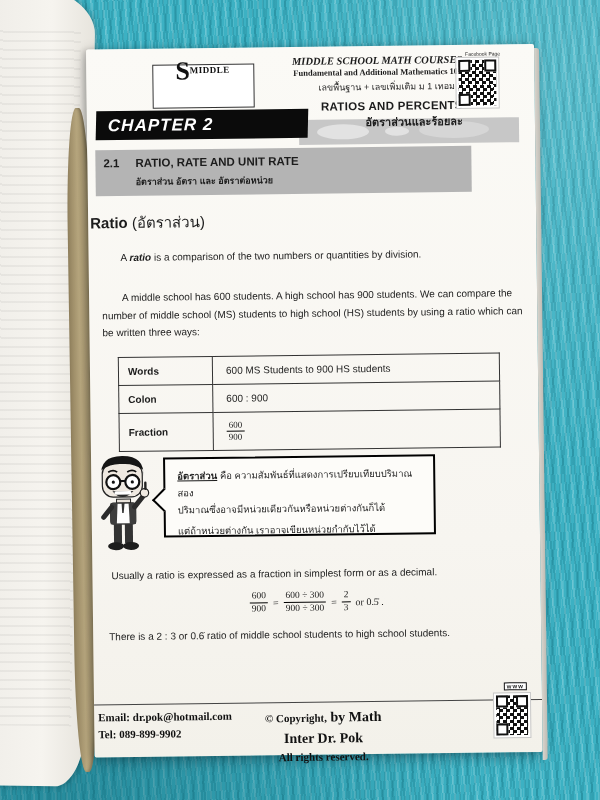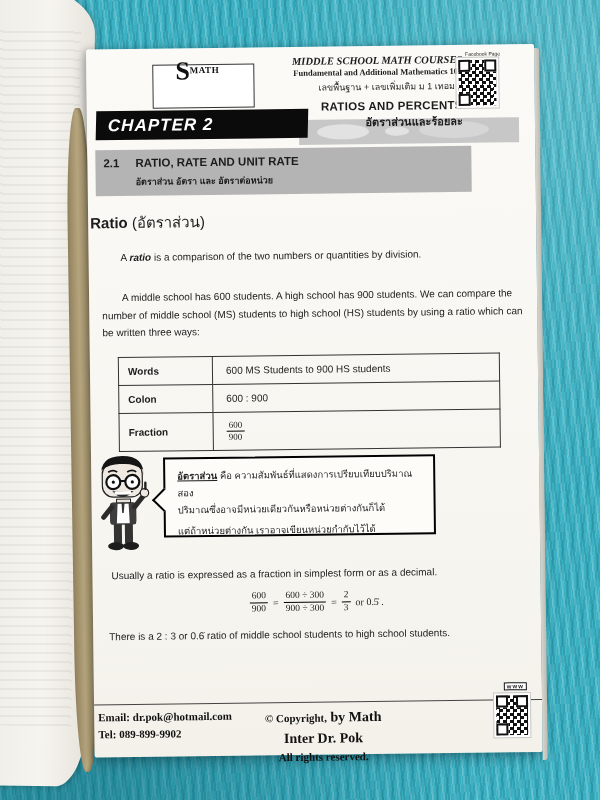--- a/index.html
+++ b/index.html
@@ -109,21 +109,21 @@
 
 <div class="photo">
   <div class="flipped-page">
     <div class="ghost"></div>
   </div>
   <div class="page-stack"></div>
 
   <div class="page">
 
     <div class="logo-ms">
-      <div class="row2"><span class="big">S</span><span class="small">MATH</span></div>
+      <div class="row2"><span class="big">S</span><span class="small">MIDDLE</span></div>
     </div>
 
     <div class="hdr-right">
       <div class="t1">MIDDLE SCHOOL MATH COURSES</div>
       <div class="t2">Fundamental and Additional Mathematics 102</div>
       <div class="t3">เลขพื้นฐาน + เลขเพิ่มเติม ม 1 เทอม 2</div>
       <div class="t4">RATIOS AND PERCENTS</div>
       <div class="t5">อัตราส่วนและร้อยละ</div>
     </div>
 

